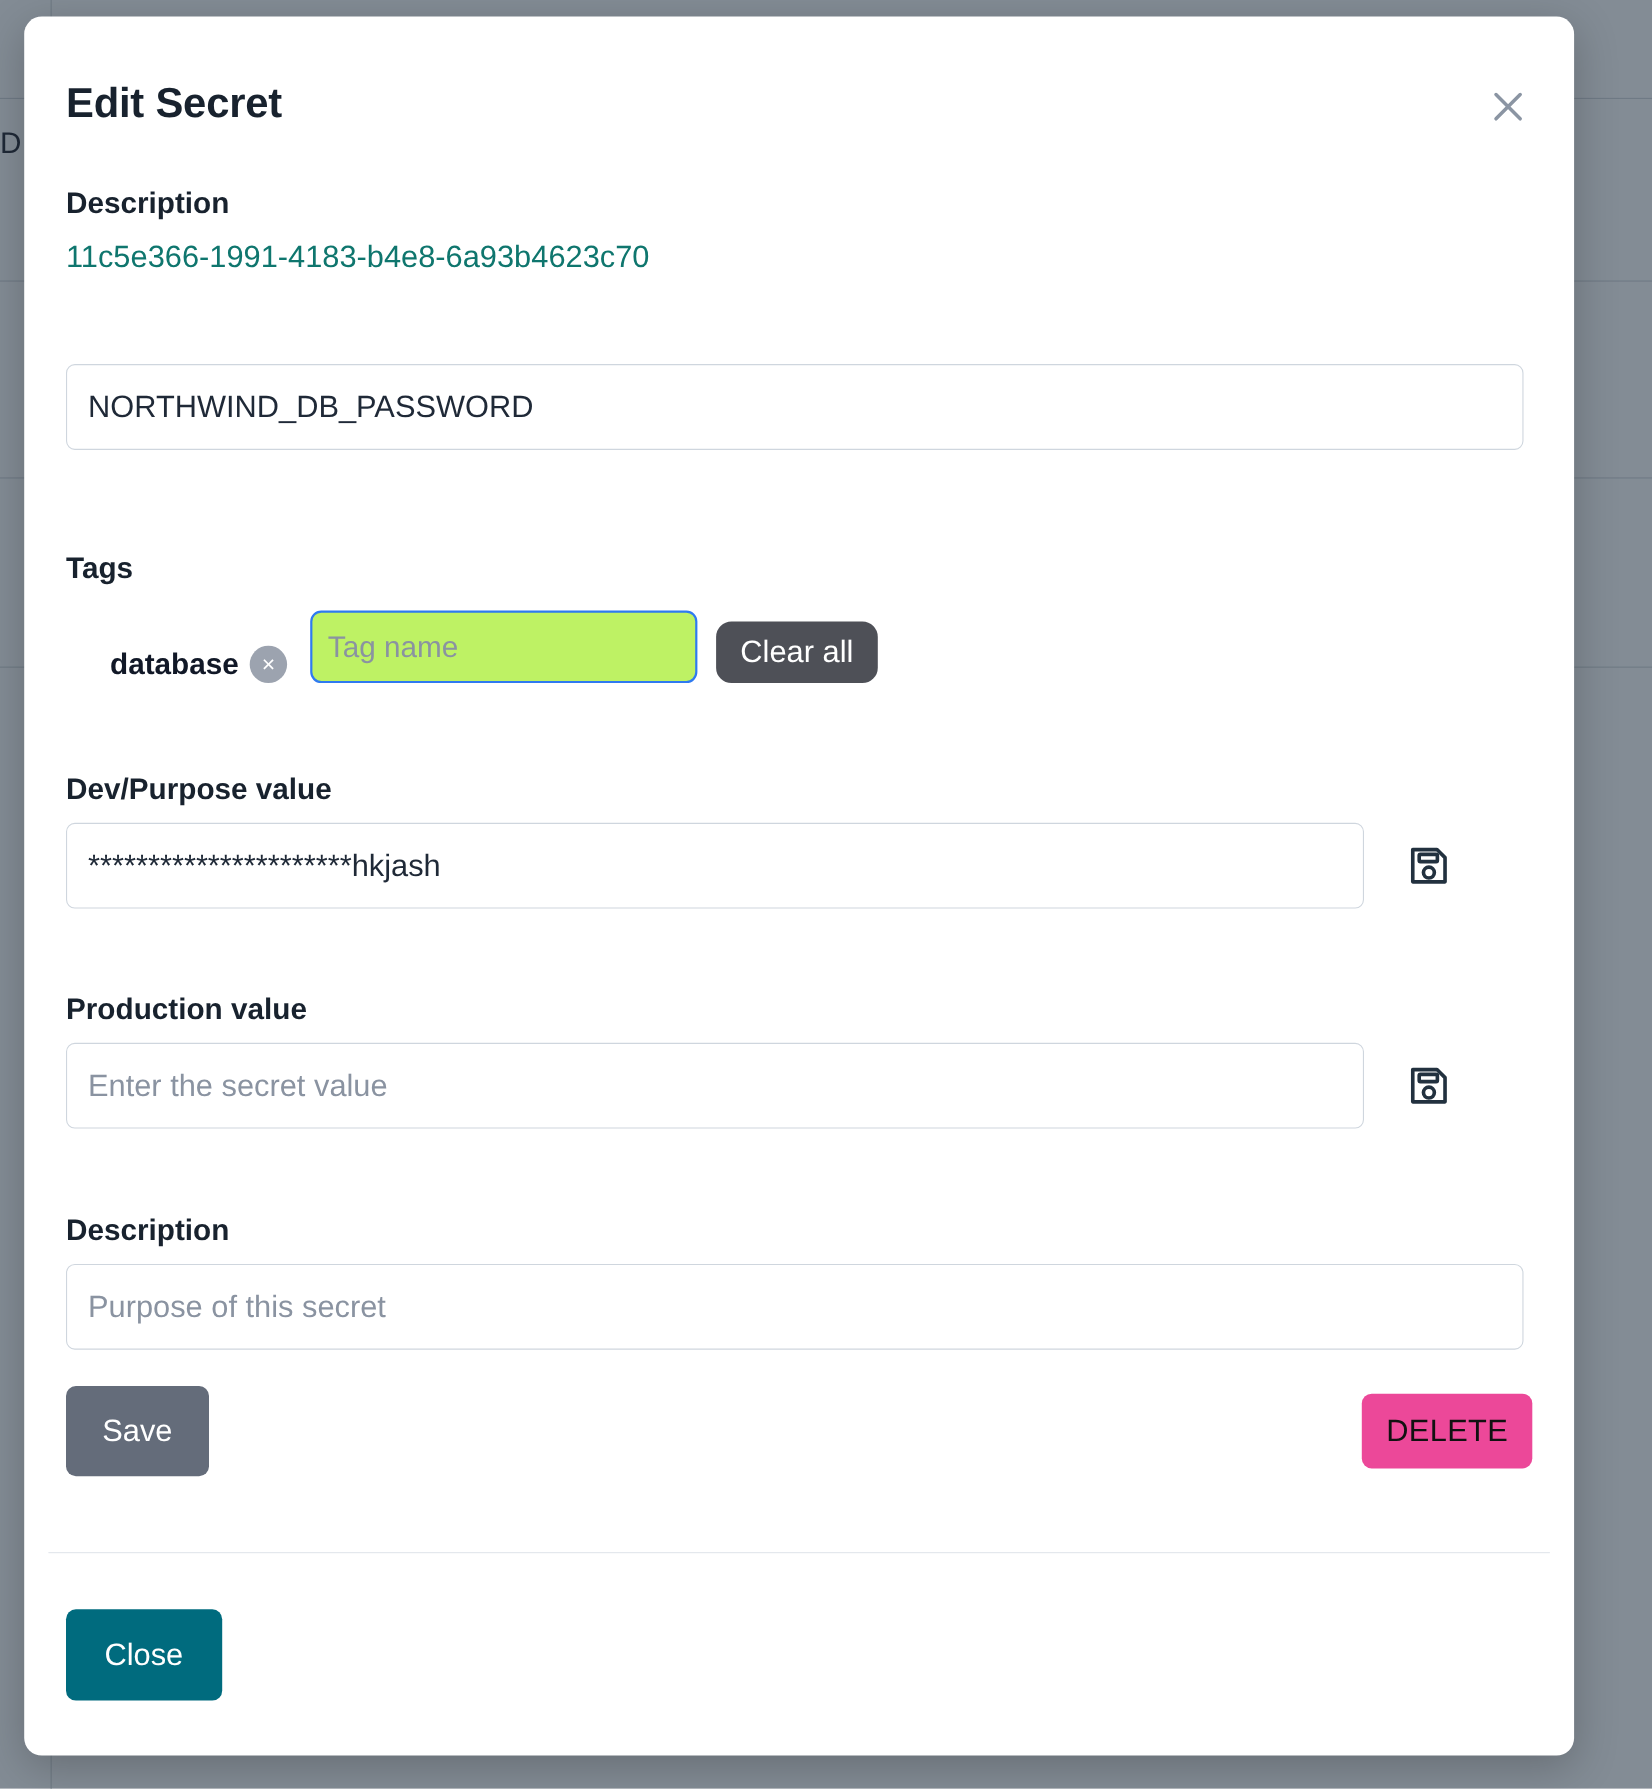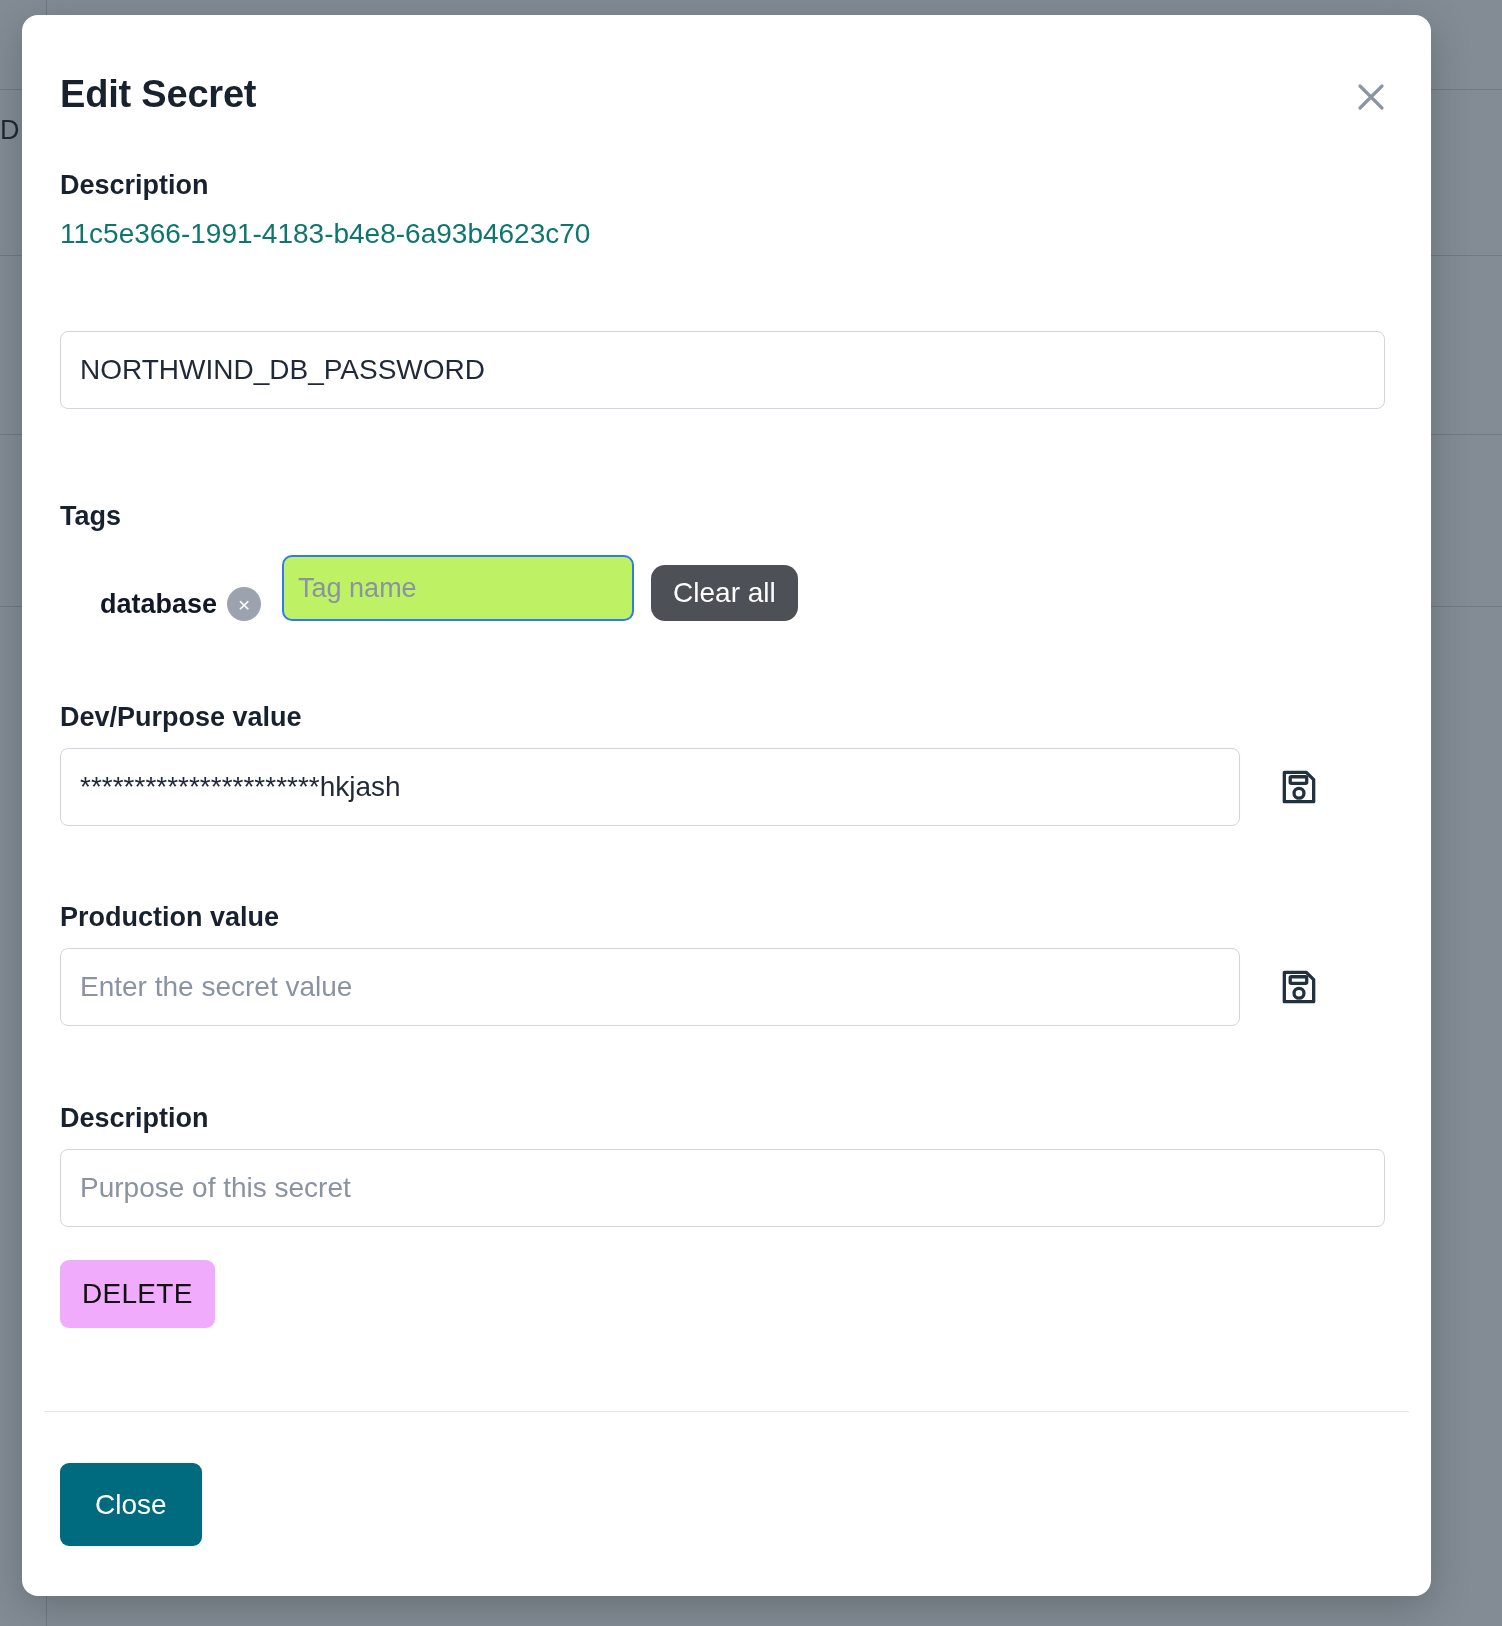--- a/index.html
+++ b/index.html
@@ -181,21 +181,21 @@
     color: #ffffff;
     font-size: 28px;
     cursor: pointer;
     font-family: "Liberation Sans", sans-serif;
   }
   .delete-btn {
     height: 68px;
     padding: 0 22px;
     border: none;
     border-radius: 9px;
-    background: #f0abfc;
+    background: #ec4899;
     color: #111111;
     font-size: 28px;
     letter-spacing: .3px;
     cursor: pointer;
     font-family: "Liberation Sans", sans-serif;
   }
 
   .modal-divider {
     position: absolute;
     left: 22px; right: 22px;
@@ -291,20 +291,21 @@
         </span>
       </button>
     </div>
 
     <div style="position:absolute; left:38px; top:1088px;" class="field-label">Description</div>
     <div style="position:absolute; left:38px; top:1134px; width:1325px;">
       <input class="text-input" type="text" placeholder="Purpose of this secret" style="">
     </div>
 
     <div class="actions-row">
+      <button class="save-btn">Save</button>
       <button class="delete-btn">DELETE</button>
     </div>
   </div>
 
   <div class="modal-divider"></div>
 
   <div class="modal-footer">
     <button class="close-btn">Close</button>
   </div>
 </div>

